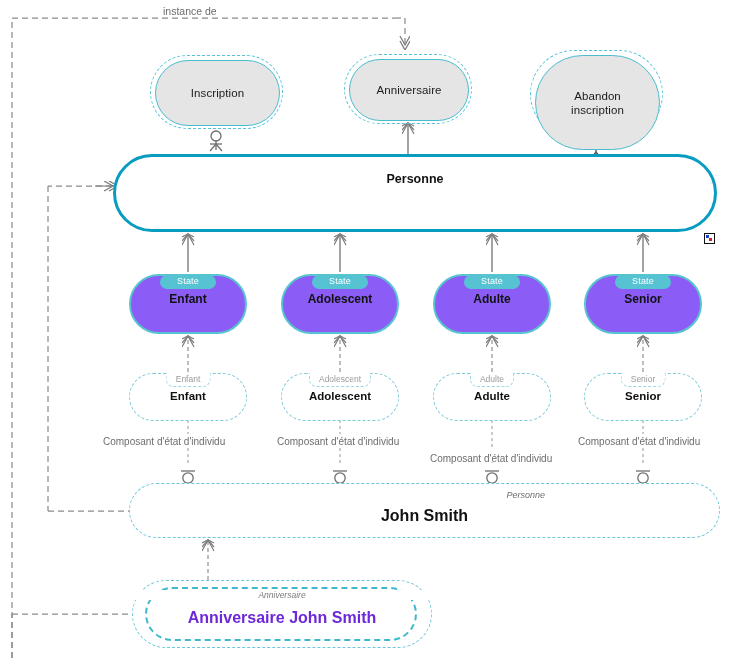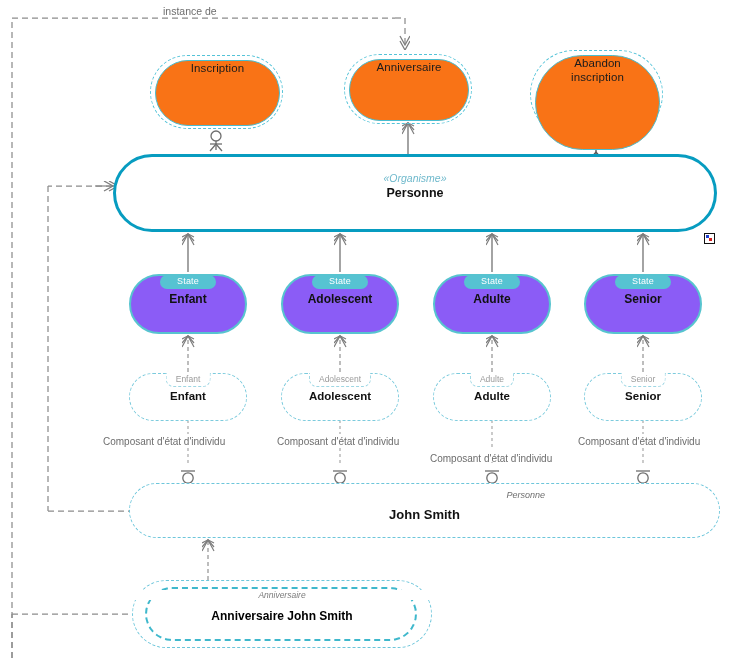--- a/index.html
+++ b/index.html
@@ -33,23 +33,23 @@
     box-sizing: border-box;
     border: 1.6px dashed #54c3d8;
     border-radius: 999px;
     background: transparent;
   }
   .uc-inner {
     position: absolute;
     box-sizing: border-box;
     border: 1.8px solid #49bdd0;
     border-radius: 999px;
-    background: #f97316;
+    background: #e5e5e5;
     display: flex;
-    align-items: flex-start;
+    align-items: center;
     justify-content: center;
   }
   .uc-label {
     font-size: 11.5px;
     color: #1b1b1b;
     text-align: center;
     line-height: 14px;
     letter-spacing: 0.1px;
   }
 
@@ -153,21 +153,21 @@
     box-sizing: border-box;
     border: 1.8px dashed #6dc6db;
     border-radius: 999px;
     background: #ffffff;
   }
   .inst-name {
     position: absolute;
     left: 0; right: 0;
     top: 23px;
     text-align: center;
-    font-size: 13px;
+    font-size: 16px;
     font-weight: bold;
     color: #111111;
   }
   .inst-type {
     position: absolute;
     font-size: 9px;
     font-style: italic;
     color: #6f6f6f;
   }
 
@@ -184,23 +184,23 @@
     box-sizing: border-box;
     border: 2px dashed #3fb8cc;
     border-radius: 999px;
     background: transparent;
   }
   .dbl-name {
     position: absolute;
     left: 0; right: 0;
     top: 28px;
     text-align: center;
-    font-size: 12px;
+    font-size: 16px;
     font-weight: bold;
-    color: #000000;
+    color: #6d28d9;
   }
   .dbl-type {
     position: absolute;
     left: 0; right: 0;
     top: 9px;
     text-align: center;
     font-size: 8.5px;
     font-style: italic;
     color: #7b7b7b;
     background: #ffffff;
@@ -348,21 +348,20 @@
     <div class="uc-inner" style="left:4px; top:4px; width:125px; height:95px;">
       <div class="uc-label">
         <span>Abandon</span><br>
         <span>inscription</span>
       </div>
     </div>
   </div>
 
   <div class="personne-box" style="left:113px; top:154px; width:604px; height:78px;">
     <div class="personne-text">
-      <span class="personne-stereo">«Organisme»</span>
       <span class="personne-name">Personne</span>
     </div>
   </div>
 
   <div class="broken-img" style="left:704px; top:233px;">
     <i class="b"></i>
       <i class="r"></i>
   </div>
 
   <div class="state-box" style="left:129px; top:274px; width:118px; height:60px;">

